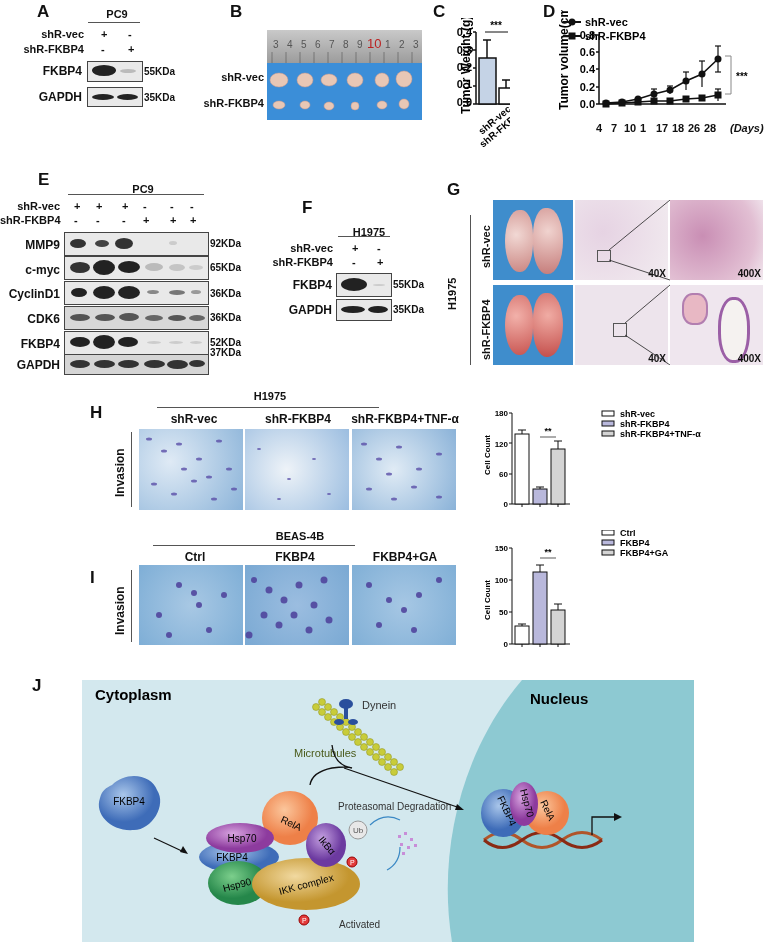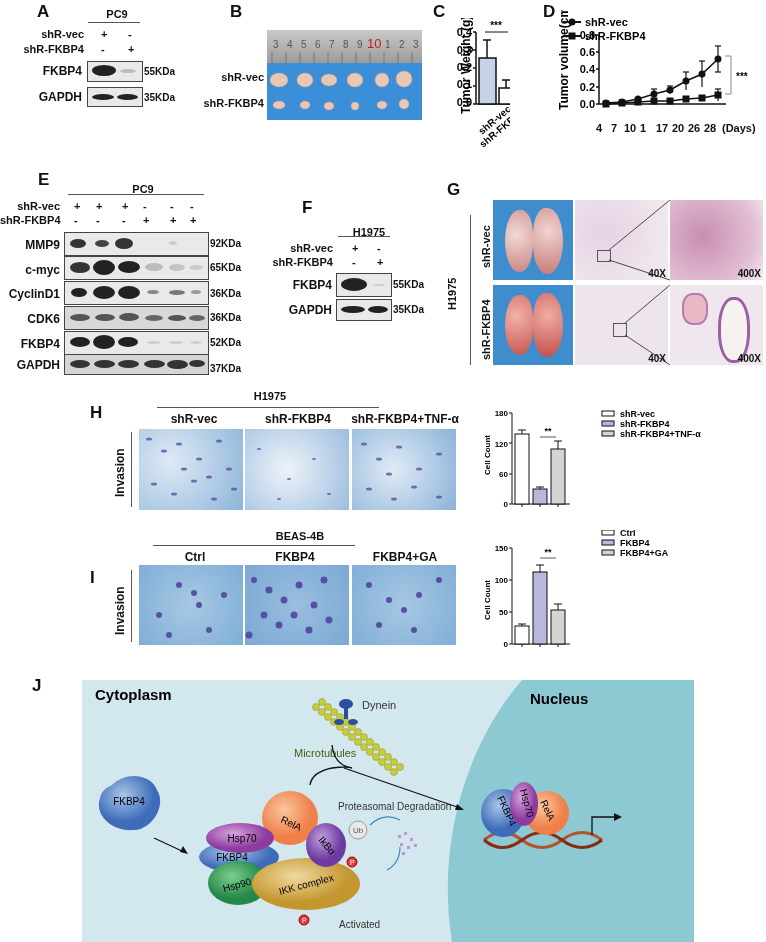--- a/index.html
+++ b/index.html
@@ -198,24 +198,24 @@
 
     <polyline points="172,46 178,46 178,84 172,84" fill="none" stroke="#888" stroke-width="1"></polyline>
     <text x="183" y="70" font-size="10" font-weight="bold">***</text>
   </svg>
   <div class="abs" style="left:596px;top:122px;font-weight:bold;font-size:11px;width:180px;">
     <span class="abs" style="left:0px;">4</span>
     <span class="abs" style="left:15px;">7</span>
     <span class="abs" style="left:28px;">10</span>
     <span class="abs" style="left:44px;">1</span>
     <span class="abs" style="left:60px;">17</span>
-    <span class="abs" style="left:76px;">20</span>
+    <span class="abs" style="left:76px;">18</span>
     <span class="abs" style="left:92px;">26</span>
     <span class="abs" style="left:108px;">28</span>
-    <span class="abs" style="left:126px;">(Days)</span>
+    <span class="abs" style="left:134px;font-style:italic;">(Days)</span>
   </div>
 
   <div class="plabel" style="left:38px;top:170px;">E</div>
   <div class="lbl" style="left:120px;top:183px;width:46px;text-align:center;">PC9</div>
   <div class="hline" style="left:68px;top:194px;width:136px;"></div>
   <div class="lbl lblr" style="left:0;top:200px;width:60px;">shR-vec</div>
   <div class="lbl lblr" style="left:0;top:214px;width:60px;">shR-FKBP4</div>
   <div class="abs" style="left:74px;top:200px;width:135px;font-weight:bold;font-size:11px;">
     <span class="abs" style="left:0px;">+</span>
     <span class="abs" style="left:22px;">+</span>
@@ -286,21 +286,21 @@
 
   <div class="lbl lblr" style="left:0;top:358px;width:60px;font-size:12px;">GAPDH</div>
   <div class="blot" style="left:64px;top:354px;width:143px;height:19px;background:#d5d5d5;">
     <div class="band" style="left:5px;top:5px;width:20px;height:8px;background:#333;"></div>
     <div class="band" style="left:29px;top:5px;width:21px;height:8px;background:#333;"></div>
     <div class="band" style="left:53px;top:5px;width:21px;height:8px;background:#333;"></div>
     <div class="band" style="left:79px;top:5px;width:21px;height:8px;background:#333;"></div>
     <div class="band" style="left:102px;top:5px;width:21px;height:9px;background:#333;"></div>
     <div class="band" style="left:124px;top:5px;width:16px;height:7px;background:#333;"></div>
   </div>
-  <div class="lbl sm" style="left:210px;top:363px;">37KDa</div>
+  <div class="lbl sm" style="left:210px;top:347px;">37KDa</div>
 
   <div class="plabel" style="left:302px;top:198px;">F</div>
   <div class="lbl" style="left:347px;top:226px;width:44px;text-align:center;">H1975</div>
   <div class="hline" style="left:338px;top:236px;width:52px;"></div>
   <div class="lbl lblr" style="left:270px;top:242px;width:63px;">shR-vec</div>
   <div class="lbl" style="left:352px;top:242px;">+</div>
   <div class="lbl" style="left:377px;top:242px;">-</div>
   <div class="lbl lblr" style="left:270px;top:256px;width:63px;">shR-FKBP4</div>
   <div class="lbl" style="left:352px;top:256px;">-</div>
   <div class="lbl" style="left:377px;top:256px;">+</div>

